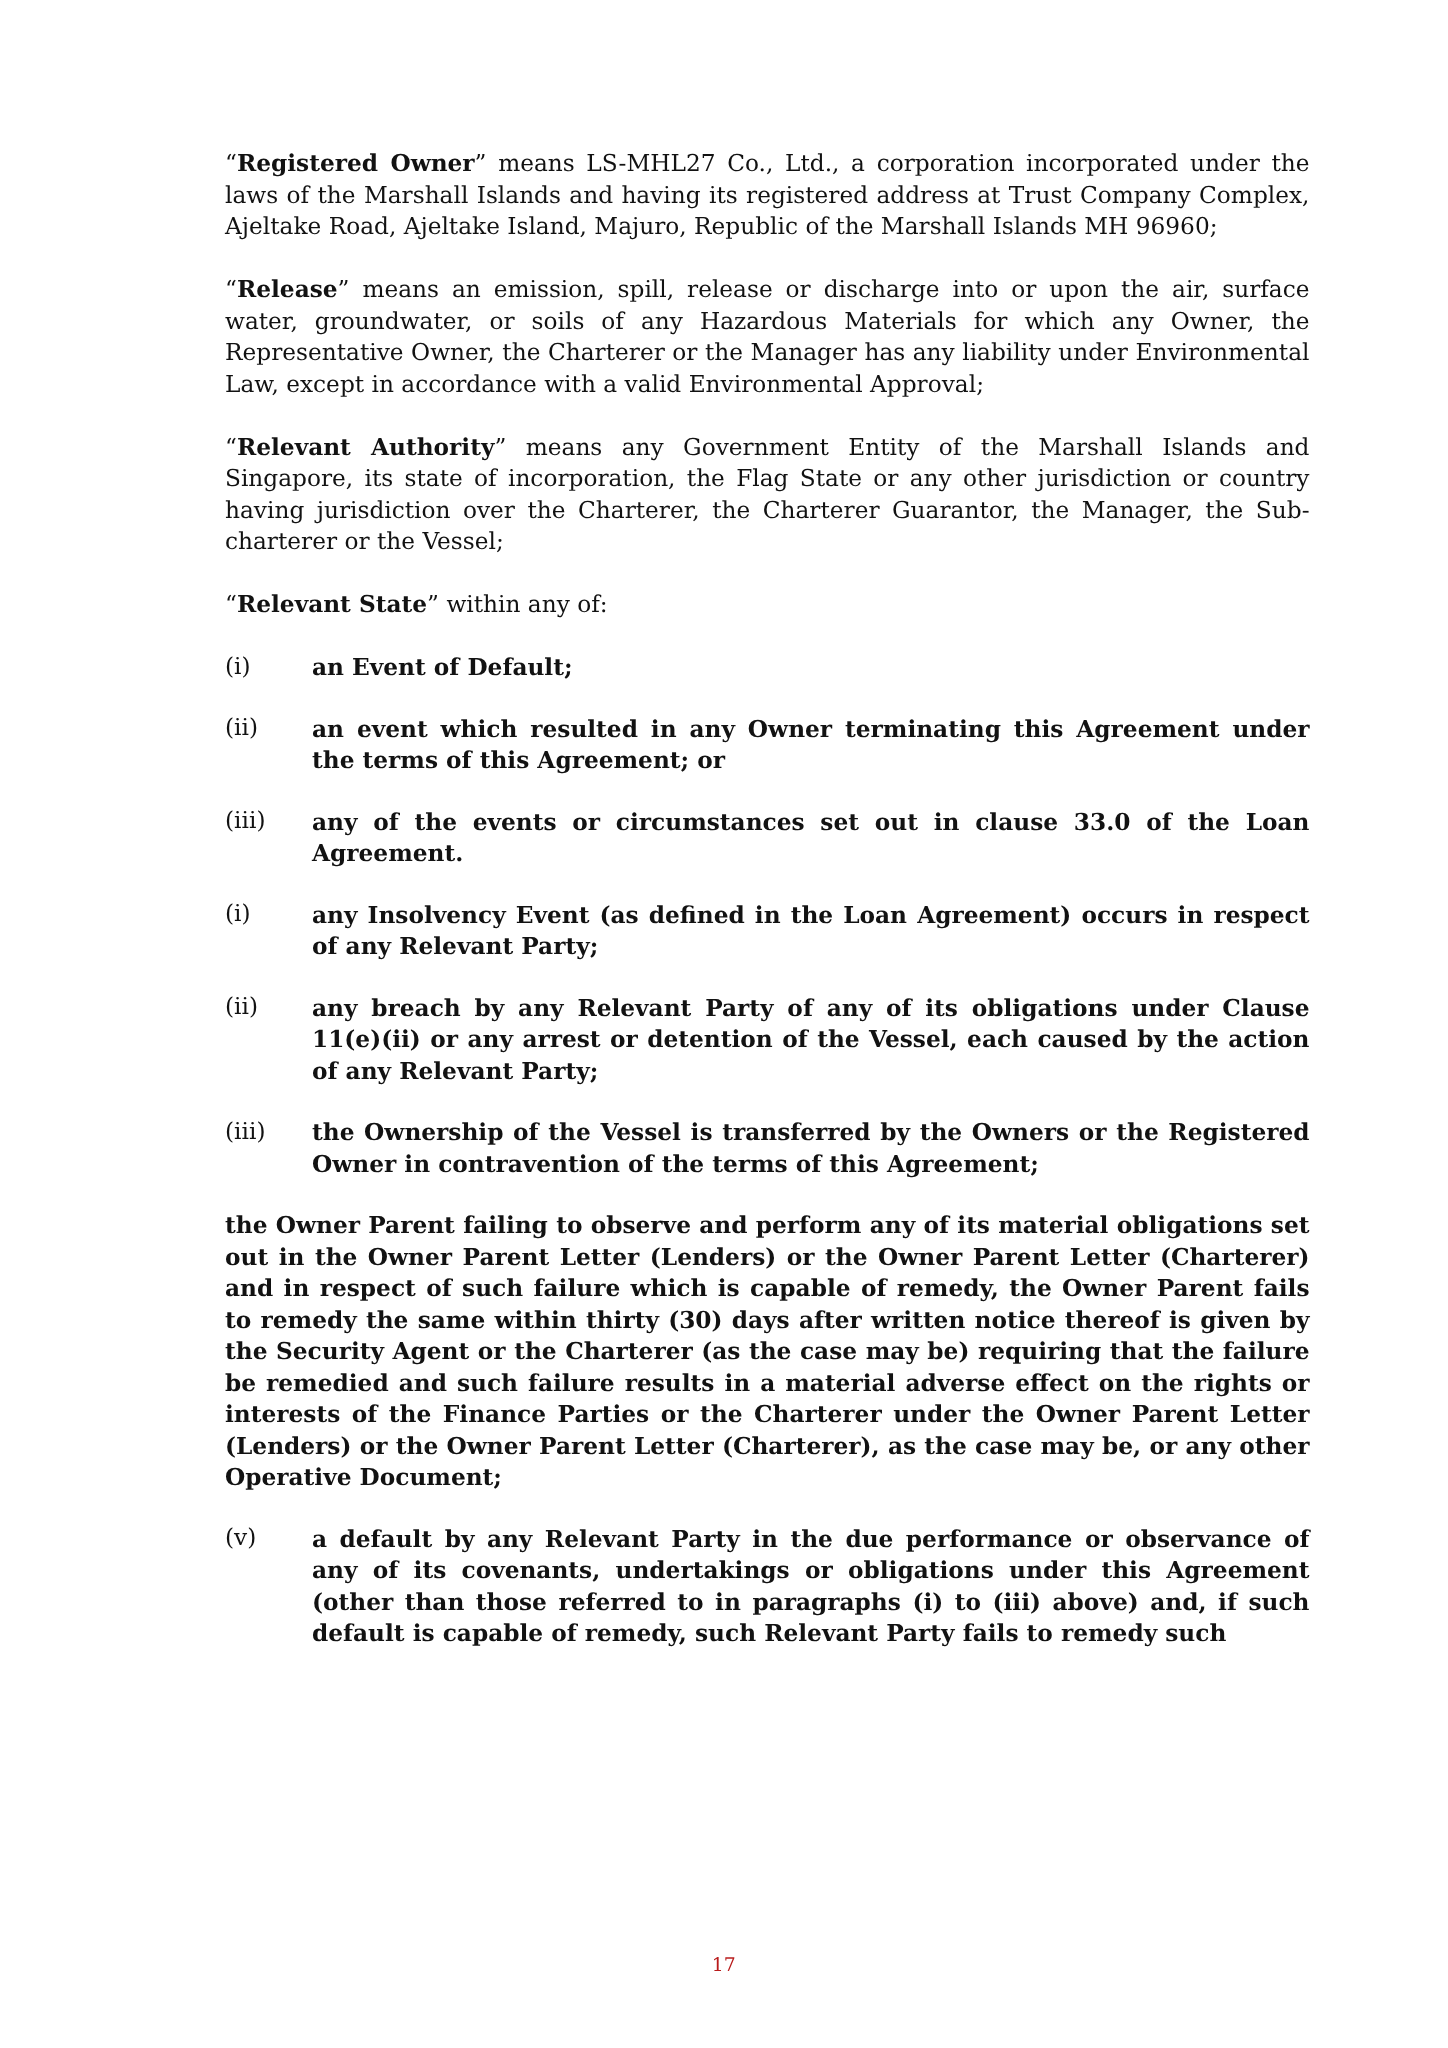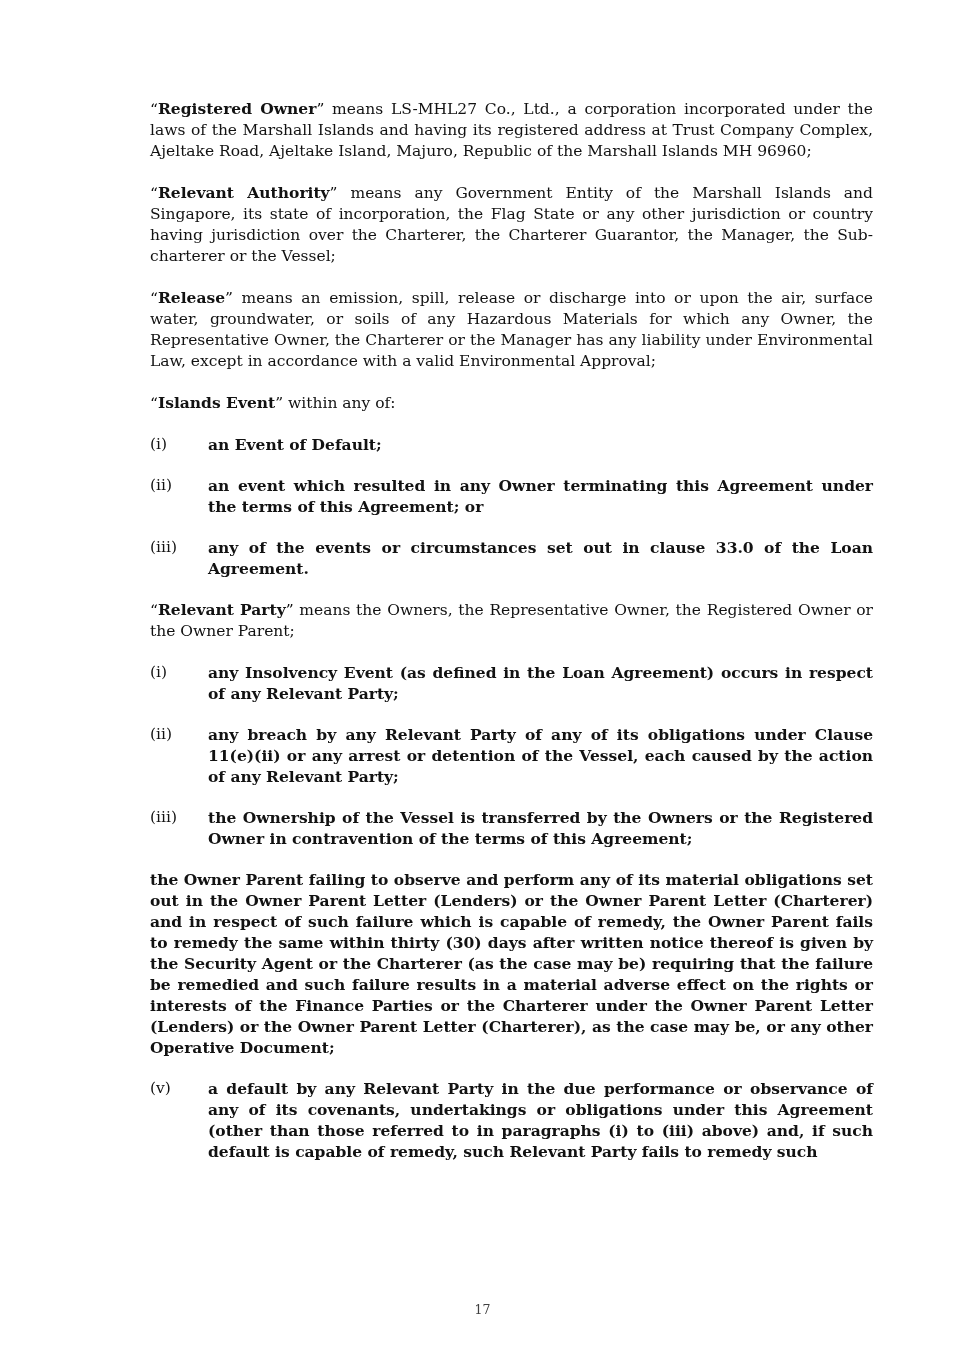--- a/index.html
+++ b/index.html
@@ -41,53 +41,52 @@
     text-align: justify;
     font-weight: bold;
   }
   .footer {
     position: absolute;
     left: 0;
     right: 0;
     bottom: 48px;
     text-align: center;
     font-size: 12.5px;
-    color: #404040;
+    color: #b91c1c;
   }
 </style>
 </head>
 <body>
 
 <div class="page">
   <div class="content">
 
     <p class="def"><span>“</span><b>Registered Owner</b><span>” means LS-MHL27 Co., Ltd., a corporation incorporated under the laws of the Marshall Islands and having its registered address at Trust Company Complex, Ajeltake Road, Ajeltake Island, Majuro, Republic of the Marshall Islands MH 96960;</span></p>
 
+    <p class="def"><span>“</span><b>Release</b><span>” means an emission, spill, release or discharge into or upon the air, surface water, groundwater, or soils of any Hazardous Materials for which any Owner, the Representative Owner, the Charterer or the Manager has any liability under Environmental Law, except in accordance with a valid Environmental Approval;</span></p>
+
     <p class="def"><span>“</span><b>Relevant Authority</b><span>” means any Government Entity of the Marshall Islands and Singapore, its state of incorporation, the Flag State or any other jurisdiction or country having jurisdiction over the Charterer, the Charterer Guarantor, the Manager, the Sub-charterer or the Vessel;</span></p>
 
-    <p class="def"><span>“</span><b>Release</b><span>” means an emission, spill, release or discharge into or upon the air, surface water, groundwater, or soils of any Hazardous Materials for which any Owner, the Representative Owner, the Charterer or the Manager has any liability under Environmental Law, except in accordance with a valid Environmental Approval;</span></p>
-
-    <p class="def"><span>“</span><b>Islands Event</b><span>” within any of:</span></p>
+    <p class="def"><span>“</span><b>Relevant State</b><span>” within any of:</span></p>
 
     <div class="item">
       <span class="label">(i)</span>
       <span class="text">an Event of Default;</span>
     </div>
 
     <div class="item">
       <span class="label">(ii)</span>
       <span class="text">an event which resulted in any Owner terminating this Agreement under the terms of this Agreement; or</span>
     </div>
 
     <div class="item">
       <span class="label">(iii)</span>
       <span class="text">any of the events or circumstances set out in clause 33.0 of the Loan Agreement.</span>
     </div>
 
-    <p class="def"><span>“</span><b>Relevant Party</b><span>” means the Owners, the Representative Owner, the Registered Owner or the Owner Parent;</span></p>
 
 
     <div class="item">
       <span class="label">(i)</span>
       <span class="text">any Insolvency Event (as defined in the Loan Agreement) occurs in respect of any Relevant Party;</span>
     </div>
 
     <div class="item">
       <span class="label">(ii)</span>
       <span class="text">any breach by any Relevant Party of any of its obligations under Clause 11(e)(ii) or any arrest or detention of the Vessel, each caused by the action of any Relevant Party;</span>

